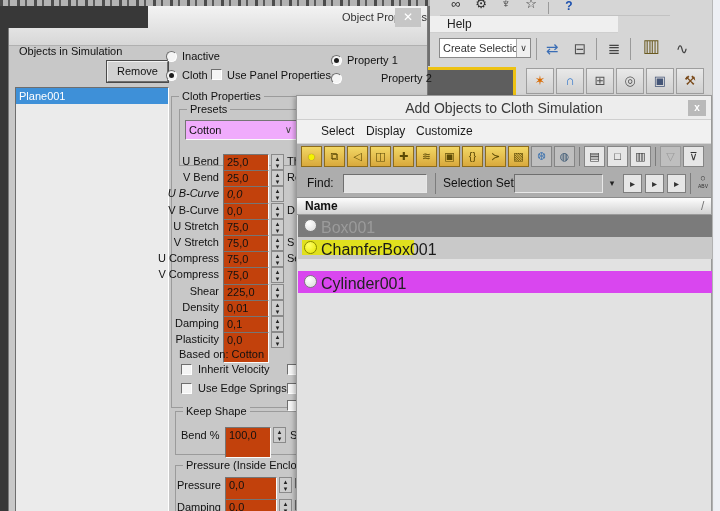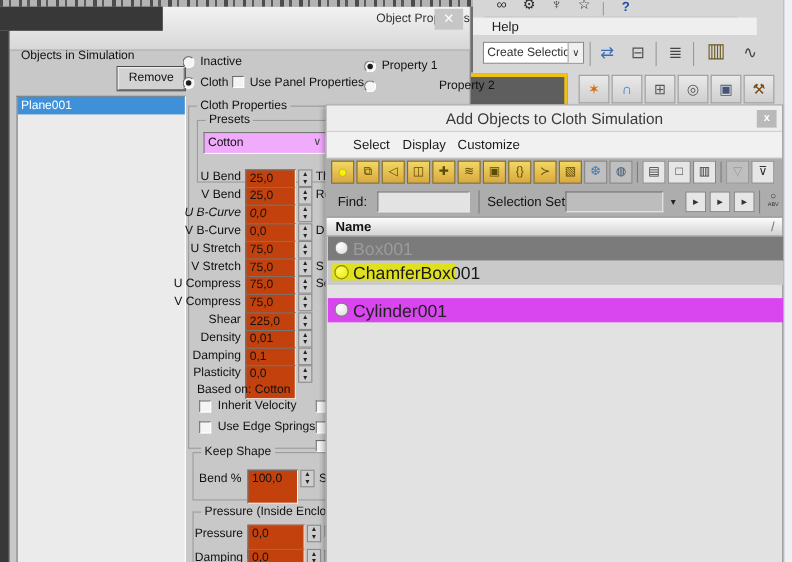--- a/index.html
+++ b/index.html
@@ -4,21 +4,21 @@
 <style>
   html,body{margin:0;padding:0;background:#888;}
   *{box-sizing:border-box;font-family:"Liberation Sans","DejaVu Sans",sans-serif;}
   .screen{position:relative;width:720px;height:511px;overflow:hidden;background:#d6d6d6;}
   .abs{position:absolute;}
   
   .mainui{left:428px;top:0;width:292px;height:95px;background:#d6d6d6;border-left:2px solid #6f6f6f;z-index:5;}
   .iconrow{left:0;top:0;width:230px;height:16px;border-bottom:1px solid #c2c2c2;overflow:hidden;}
   .cuticon{position:absolute;top:-7px;width:22px;height:22px;font-size:13px;color:#2d2d2d;text-align:center;line-height:22px;}
   .helpbtn{position:absolute;top:-5px;font-size:12px;color:#1a4fae;font-weight:bold;}
-  .menustrip{left:0;top:16px;width:258px;height:17px;background:#efefef;border-bottom:1px solid #cfcfcf;font-size:12px;color:#222;padding-left:17px;line-height:17px;}
+  .menustrip{left:0;top:16px;width:188px;height:17px;background:#efefef;border-bottom:1px solid #cfcfcf;font-size:12px;color:#222;padding-left:17px;line-height:17px;}
   .trtoolbar{left:0;top:33px;width:284px;height:33px;background:#d6d6d6;}
   .combo{position:absolute;left:9px;top:5px;width:92px;height:20px;background:#fff;border:1px solid #8a8a8a;font-size:11px;color:#333;line-height:18px;padding-left:3px;white-space:nowrap;overflow:hidden;}
   .comboarr{position:absolute;right:0;top:0;width:14px;height:18px;background:#f0f0f0;border-left:1px solid #aaa;text-align:center;font-size:9px;line-height:18px;color:#333;}
   .tico{position:absolute;top:5px;width:24px;height:22px;text-align:center;line-height:22px;font-size:15px;color:#3a6db5;}
   .vsep{position:absolute;top:5px;width:1px;height:22px;background:#9a9a9a;}
   .tabsrow{left:428px;top:66px;width:292px;height:29px;background:#d6d6d6;z-index:5;}
   .viewport{position:absolute;left:-8px;top:1px;width:96px;height:28px;background:#5e5e5e;border-top:3px solid #edc213;border-right:3px solid #edc213;}
   .cptab{position:absolute;top:2px;width:28px;height:26px;background:linear-gradient(#e9e9e9,#cfcfcf);border:1px solid #9e9e9e;text-align:center;line-height:24px;font-size:13px;}
   .rightstrip{left:712px;top:0;width:8px;height:511px;background:#eef0f5;border-left:1px solid #b7b7b7;z-index:6;}
   
@@ -132,21 +132,21 @@
 
     <div class="radio" style="left:157px;top:45px;"></div>
     <span class="lbl" style="left:173px;top:44px;">Inactive</span>
     <div class="radio sel" style="left:157px;top:64px;"></div>
     <span class="lbl" style="left:173px;top:63px;">Cloth</span>
     <div class="cb" style="left:202px;top:63px;"></div>
     <span class="lbl" style="left:218px;top:63px;">Use Panel Properties</span>
     <div class="radio sel" style="left:322px;top:49px;"></div>
     <span class="lbl" style="left:338px;top:48px;">Property 1</span>
     <div class="radio" style="left:322px;top:67px;"></div>
-    <span class="lbl" style="left:350px;top:66px;padding-left:40px;">Property 2</span>
+    <span class="lbl" style="left:332px;top:66px;padding-left:40px;">Property 2</span>
 
     <div class="grp" style="left:162px;top:90px;width:256px;height:312px;">
       <span class="glab">Cloth Properties</span>
     </div>
     <div class="grp" style="left:170px;top:103px;width:240px;height:57px;">
       <span class="glab">Presets</span>
     </div>
     <div class="fld" style="left:176px;top:114px;width:112px;height:20px;line-height:18px;background:#f0abfc;">
       <span>Cotton</span>
       <span style="position:absolute;right:4px;top:0;font-size:10px;color:#444;">∨</span>

